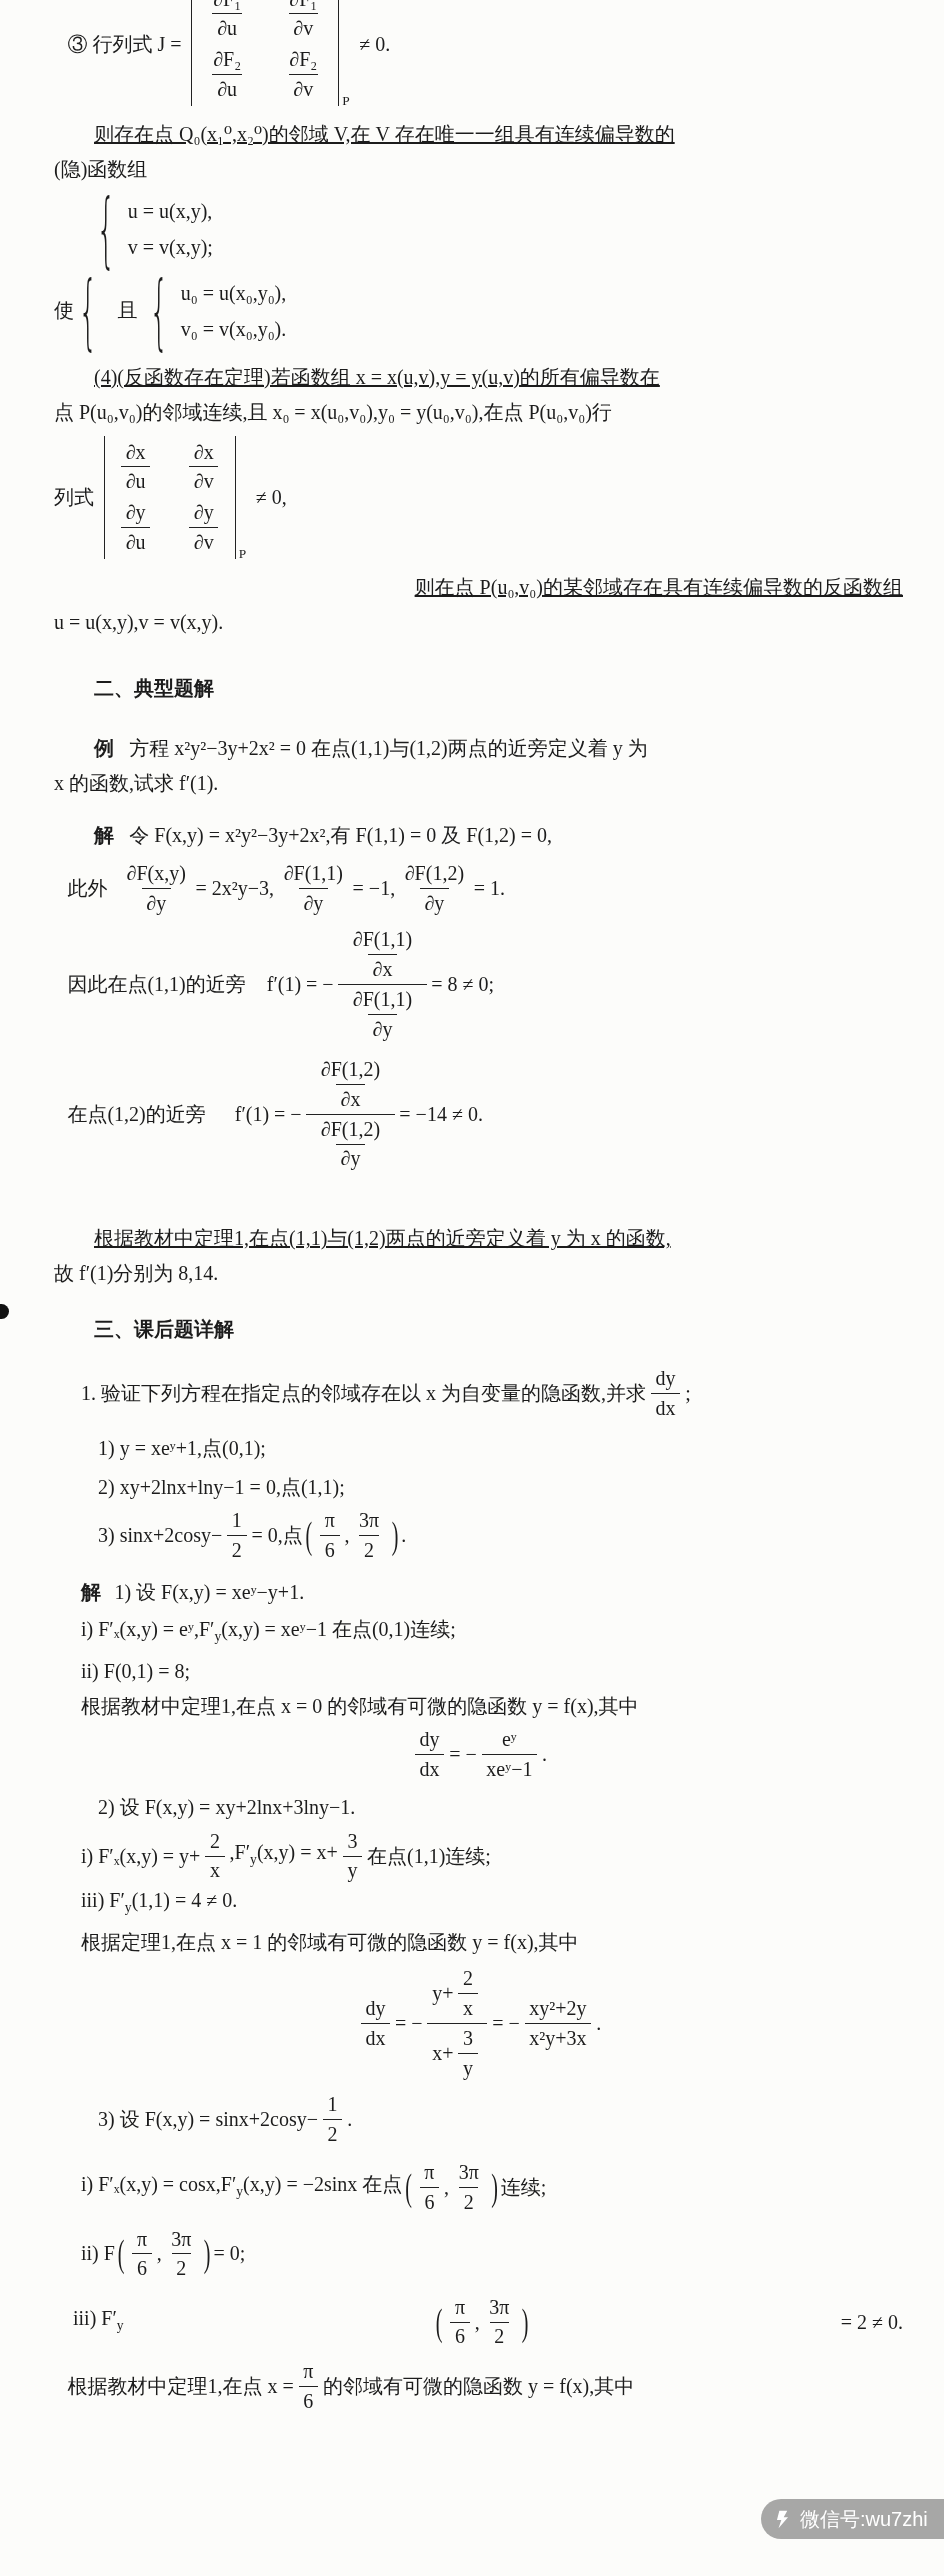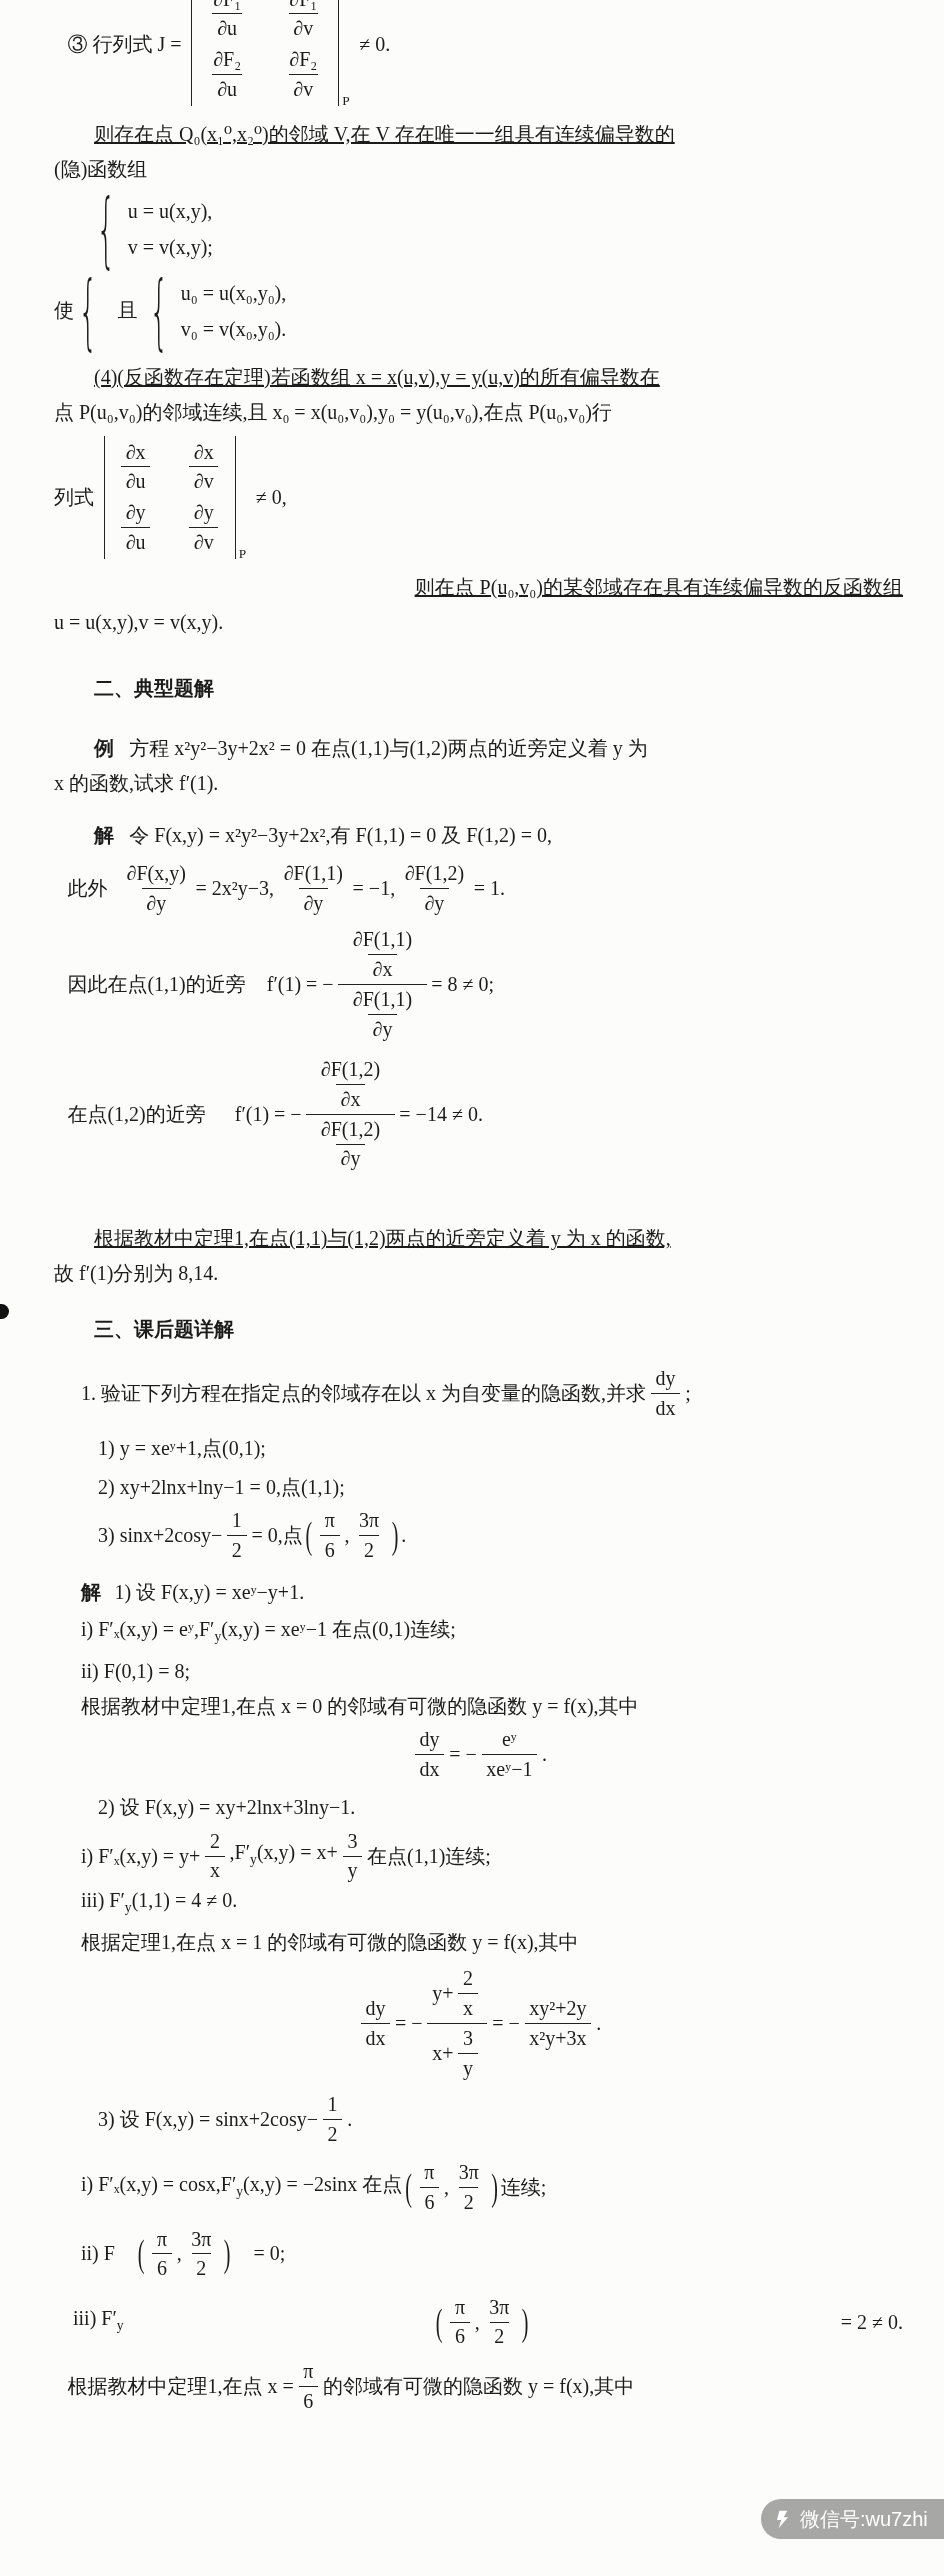--- a/index.html
+++ b/index.html
@@ -338,21 +338,21 @@
       <span>,</span>
       <span class="frac">
           <span class="num">3π</span>
           <span class="den">2</span>
         </span>
       <span class="bp">)</span>
     </span>
     <span>连续;</span>
   </div>
 
-  <div class="mline pl1" style="margin-top:11.5px;gap:20px;">
+  <div class="mline pl1" style="margin-top:11.5px;">
     <span>ii) F</span>
     <span class="pgroup">
       <span class="bp">(</span>
       <span class="frac">
           <span class="num">π</span>
           <span class="den">6</span>
         </span>
       <span>,</span>
       <span class="frac">
           <span class="num">3π</span>

